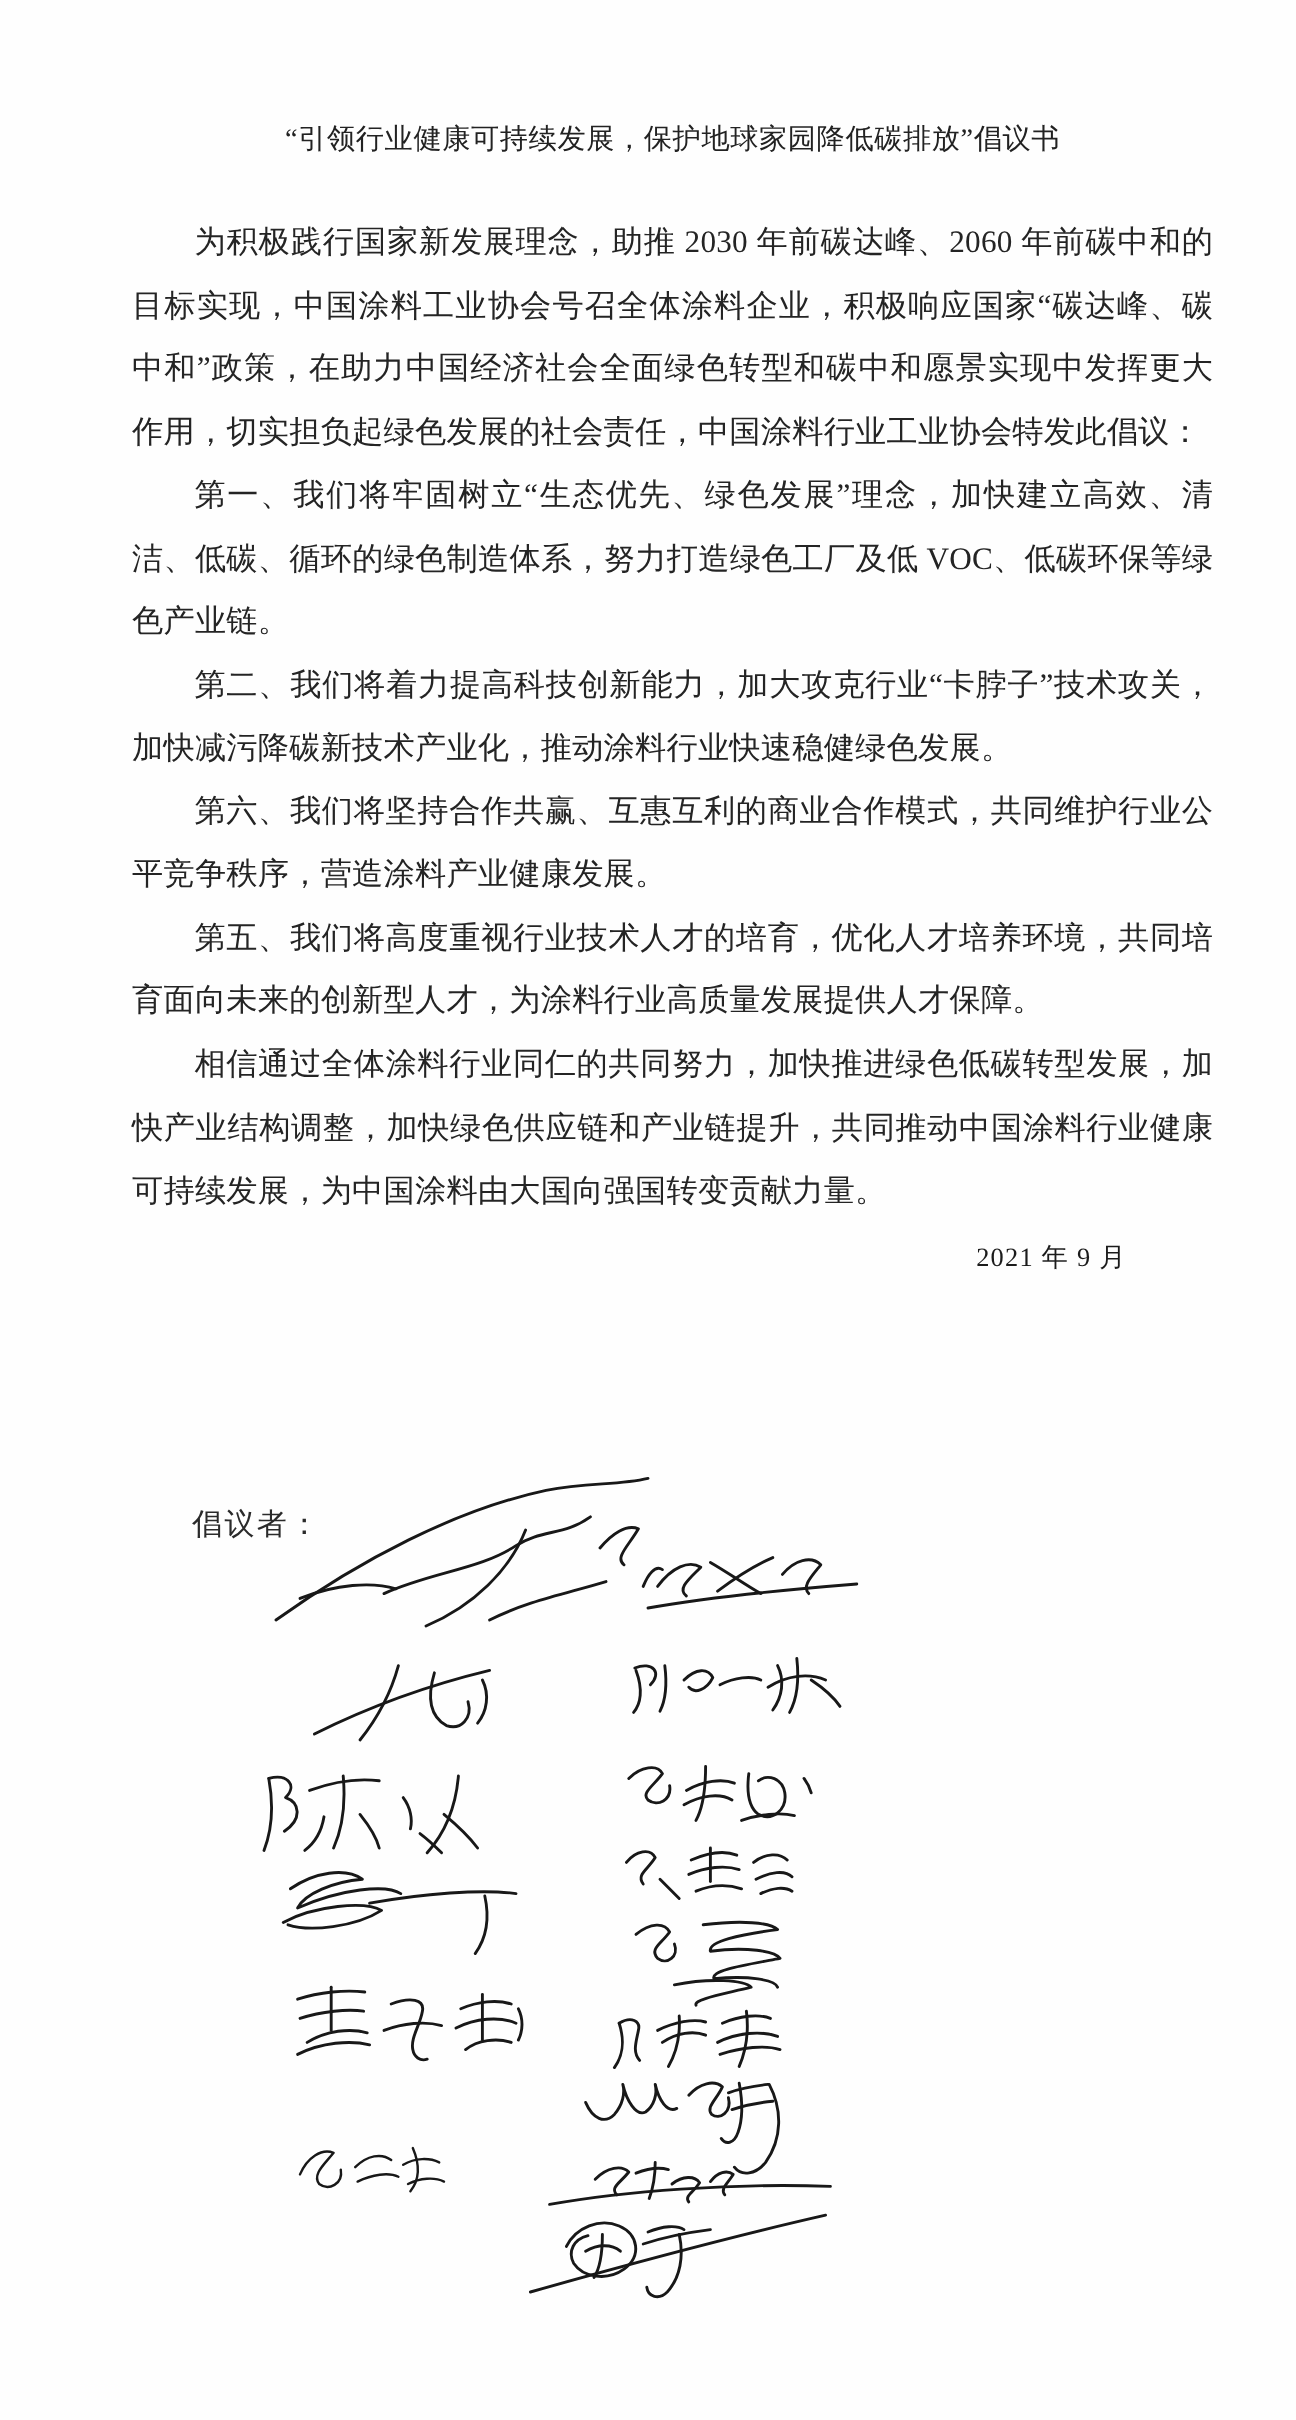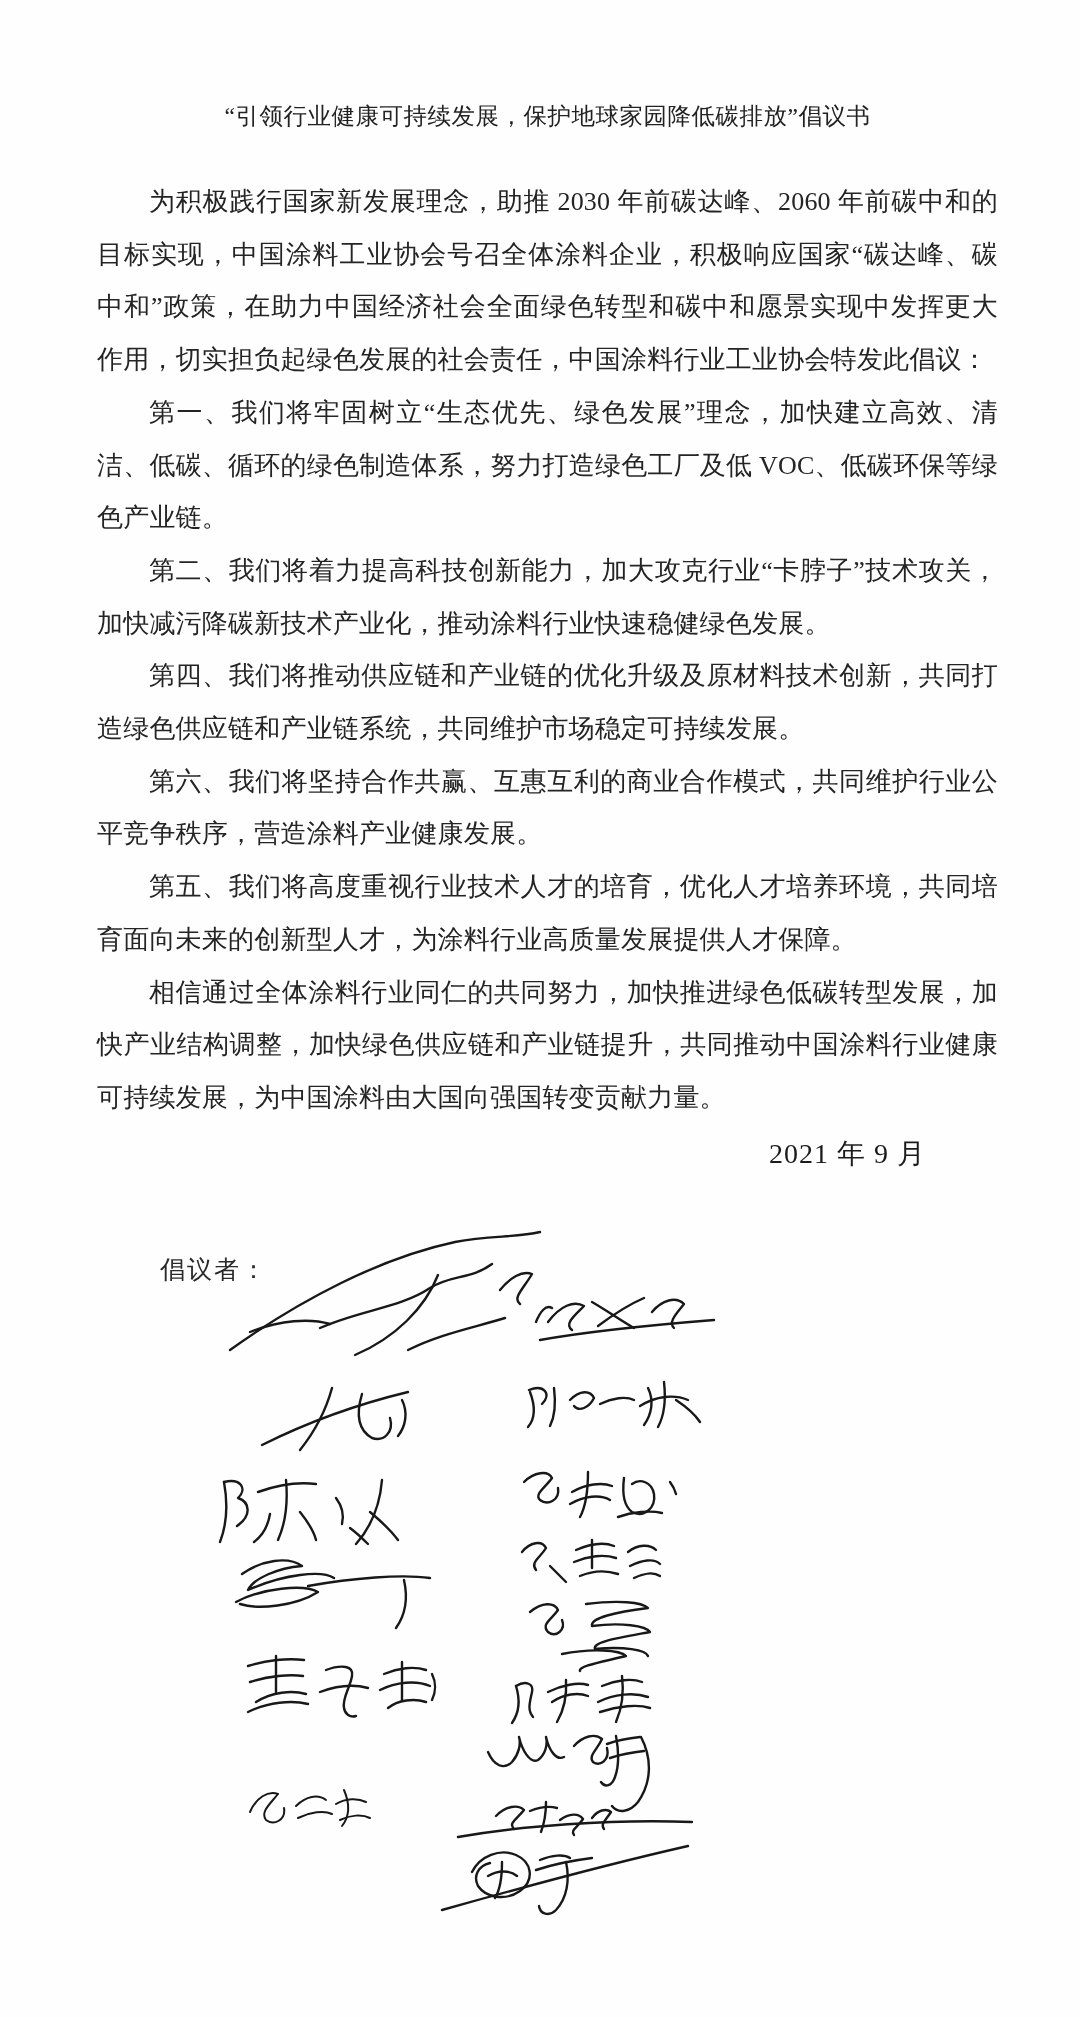--- a/index.html
+++ b/index.html
@@ -8,21 +8,21 @@
     position: relative;
     width: 1080px;
     height: 2017px;
     background: #fefefe;
     overflow: hidden;
     font-family: "Liberation Serif", "DejaVu Serif", serif;
     color: #1d1d1d;
   }
   .doc {
     position: absolute;
-    left: 97px;
+    left: 110px;
     top: 99px;
     width: 901px;
   }
   .title {
     font-size: 23.5px;
     font-weight: 400;
     line-height: 34px;
     text-align: center;
     margin: 0 0 43px 0;
     letter-spacing: 0.5px;
@@ -31,21 +31,21 @@
   .para {
     margin: 0;
     font-size: 26px;
     line-height: 52.7px;
     text-align: justify;
     text-indent: 2em;
     letter-spacing: 0.2px;
     color: #242424;
   }
   .date-line {
-    font-size: 28px;
+    font-size: 22px;
     line-height: 30px;
     text-align: right;
     padding-right: 72px;
     margin-top: 14px;
     letter-spacing: 1px;
     color: #1b1b1b;
   }
   .proposer-label {
     position: absolute;
     left: 160px;
@@ -73,21 +73,20 @@
 </head>
 <body>
 
 <div class="page">
 
   <div class="doc">
     <h1 class="title">“引领行业健康可持续发展，保护地球家园降低碳排放”倡议书</h1>
     <p class="para">为积极践行国家新发展理念，助推 2030 年前碳达峰、2060 年前碳中和的目标实现，中国涂料工业协会号召全体涂料企业，积极响应国家“碳达峰、碳中和”政策，在助力中国经济社会全面绿色转型和碳中和愿景实现中发挥更大作用，切实担负起绿色发展的社会责任，中国涂料行业工业协会特发此倡议：</p>
     <p class="para">第一、我们将牢固树立“生态优先、绿色发展”理念，加快建立高效、清洁、低碳、循环的绿色制造体系，努力打造绿色工厂及低 VOC、低碳环保等绿色产业链。</p>
     <p class="para">第二、我们将着力提高科技创新能力，加大攻克行业“卡脖子”技术攻关，加快减污降碳新技术产业化，推动涂料行业快速稳健绿色发展。</p>
-    <p class="para">第四、我们将推动供应链和产业链的优化升级及原材料技术创新，共同打造绿色供应链和产业链系统，共同维护市场稳定可持续发展。</p>
     <p class="para">第六、我们将坚持合作共赢、互惠互利的商业合作模式，共同维护行业公平竞争秩序，营造涂料产业健康发展。</p>
     <p class="para">第五、我们将高度重视行业技术人才的培育，优化人才培养环境，共同培育面向未来的创新型人才，为涂料行业高质量发展提供人才保障。</p>
     <p class="para">相信通过全体涂料行业同仁的共同努力，加快推进绿色低碳转型发展，加快产业结构调整，加快绿色供应链和产业链提升，共同推动中国涂料行业健康可持续发展，为中国涂料由大国向强国转变贡献力量。</p>
     <div class="date-line">2021 年 9 月</div>
   </div>
 
   <div class="proposer-label">倡议者：</div>
 
   <svg class="sig-layer" width="1080" height="787" viewBox="0 0 1080 787" aria-hidden="true">
 

